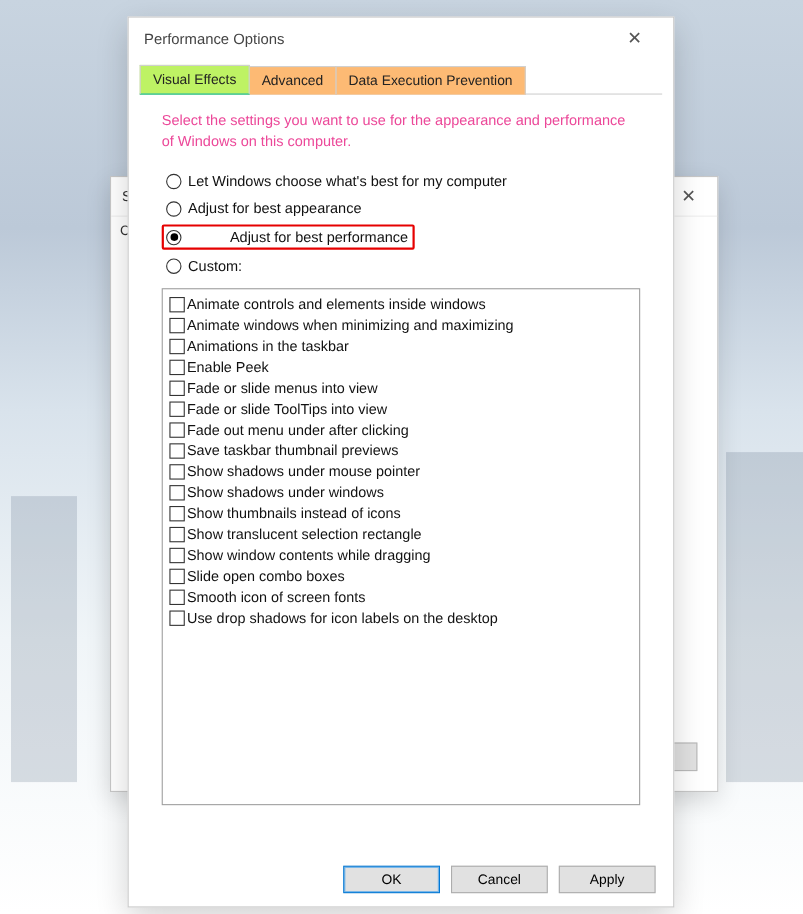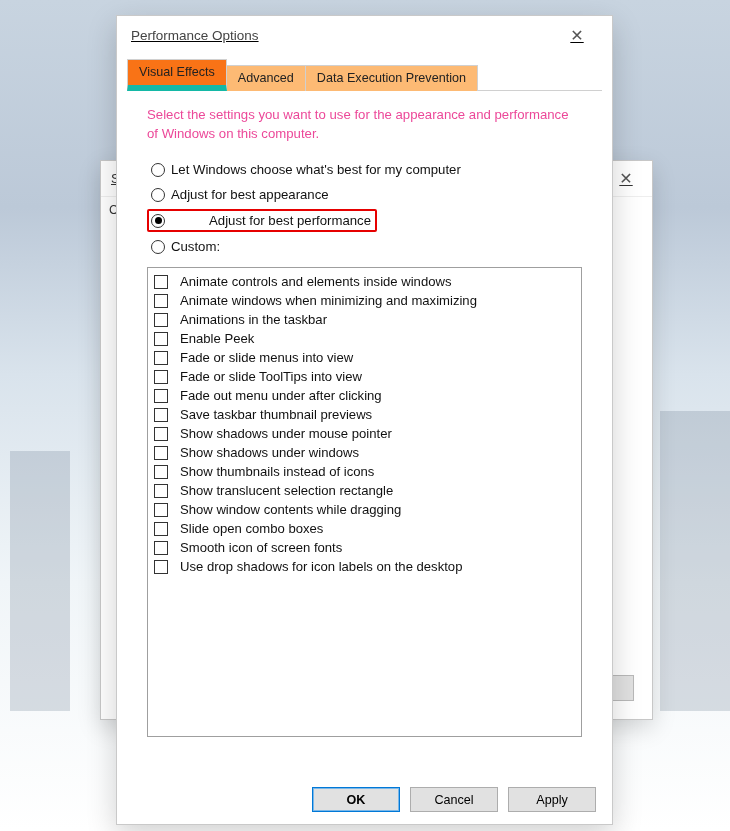--- a/index.html
+++ b/index.html
@@ -56,40 +56,39 @@
     width: 497px; height: 810px;
     background: #fff;
     border: 1px solid #c9c9c9;
     box-shadow: 0 10px 28px rgba(0,0,0,.18);
     z-index: 2;
     display: flex; flex-direction: column;
   }
   .titlebar {
     height: 38px; display: flex; align-items: center; justify-content: space-between;
     padding: 0 14px;
-    text-decoration: underline;
   }
   .titlebar .title { color: #444; font-size: 13.5px; }
   .close-x { font-size: 16px; color:#555; width:42px; height:32px; display:flex; align-items:center; justify-content:center;}
 
   .tabstrip {
     display: flex; align-items: flex-end;
     padding: 0 10px; margin-top: 4px;
     position: relative;
   }
   .tab {
     padding: 5px 11px 6px 11px;
     font-size: 12.6px; color:#222;
     border: 1px solid #d0d0d0; border-bottom: none;
     background:#fdba74; margin-right:-1px;
     position:relative; top:1px;
   }
   .tab.active {
-    background:#f97316; z-index:2;
-    border-bottom: 6px solid #14b8a6;
+    background:#bef264; z-index:2;
+    border-bottom: 1px solid #14b8a6;
   }
   .tabpanel {
     margin: 0 10px 0 10px;
     border-top: 1px solid #d0d0d0;
     flex: 1;
     padding: 14px 20px 4px 20px;
     display:flex; flex-direction:column;
   }
   .instructions { font-size: 13.2px; color:#ec4899; line-height:1.45; margin-bottom: 16px; }
   .radios { display:flex; flex-direction:column; gap:4px; margin-bottom:10px;}
@@ -102,37 +101,37 @@
   }
   .radio .dot { width:7px; height:7px; background:#000; border-radius:50%; display:none;}
   .radio.sel .dot{ display:block;}
   .r-label { font-size:13.2px; color:#111;}
 
   .listbox {
     border:1px solid #9f9f9f; padding:6px 6px;
     height: 470px; overflow:hidden;
     display:flex; flex-direction:column; gap:4px;
   }
-  .c-row { display:flex; align-items:center; gap:12px;}
+  .c-row { display:flex; align-items:center; gap:2px;}
   .chk {
     width:14px; height:14px; border:1.4px solid #333; background:#fff; flex:0 0 auto;
     display:inline-block;
   }
   .c-label { font-size:13.1px; color:#111;}
 
   .buttons {
     display:flex; justify-content:flex-end; gap:10px;
     padding: 14px 16px 12px 0;
   }
   .btn {
     width:88px; height:25px; font-size:12.6px;
     background:#e1e1e1; border:1px solid #adadad; color:#000;
     display:flex; align-items:center; justify-content:center;
   }
-  .btn.primary { border:1px solid #0078d7; box-shadow: inset 0 0 0 1px #7ab7e8; font-weight: bold;}
+  .btn.primary { border:1px solid #0078d7; box-shadow: inset 0 0 0 1px #7ab7e8;}
 </style>
 </head>
 <body>
 
 <div class="bg-city"></div>
 
 <div class="underlay">
   <div class="titlebar">
     <span>Sy</span>
     <span class="close">✕</span>

